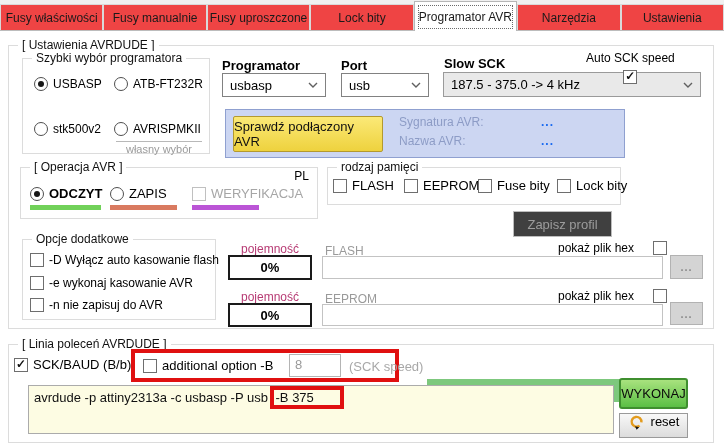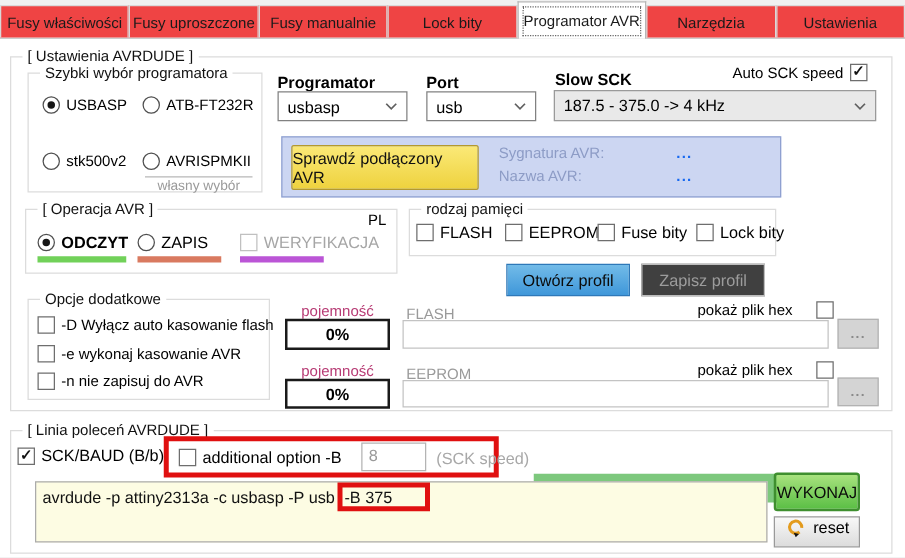--- a/index.html
+++ b/index.html
@@ -74,22 +74,22 @@
   .note { color:#9a9a9a; font-size:11px; }
   .chev svg { display:block; }
 </style>
 </head>
 <body>
 
 <div class="window">
 
   <div class="tabstrip">
     <div class="tab">Fusy właściwości</div>
+    <div class="tab">Fusy manualnie</div>
     <div class="tab">Fusy uproszczone</div>
-    <div class="tab">Fusy manualnie</div>
     <div class="tab">Lock bity</div>
     <div class="tab active">Programator AVR</div>
     <div class="tab">Narzędzia</div>
     <div class="tab">Ustawienia</div>
   </div>
 
   <div class="content">
 
     <div class="groupbox" style="left:8px; top:14px; width:706px; height:284px;">
       <span class="gb-title">[ Ustawienia AVRDUDE ]</span>
@@ -139,21 +139,21 @@
     <span class="lbl bold" style="left:444px; top:25px; font-size:13px;">Slow SCK</span>
     <div class="combo gray" style="left:443px; top:41px; width:258px; height:25px;">
       <span>187.5 - 375.0 -&gt; 4 kHz</span>
       <span class="chev">
           <svg width="10" height="6" viewBox="0 0 10 6">
             <polyline points="1,1 5,5 9,1" fill="none" stroke="#606060" stroke-width="1.4"></polyline>
           </svg>
         </span>
     </div>
 
-    <label class="check" style="left:586px; top:20px; flex-direction:row;">
+    <label class="check" style="left:586px; top:20px; flex-direction:column;">
       <span>Auto SCK speed</span>
       <span class="cbx checked"></span>
     </label>
 
     <div class="info-panel" style="top:78px;">
       <div class="btn-check-avr">Sprawdź podłączony AVR</div>
       <span class="info-lbl" style="left:173px; top:5px;">Sygnatura AVR:</span>
       <span class="info-val" style="left:315px; top:5px;">...</span>
       <span class="info-lbl" style="left:173px; top:24px;">Nazwa AVR:</span>
       <span class="info-val" style="left:315px; top:24px;">...</span>
@@ -192,21 +192,20 @@
     </label>
     <label class="check" style="left:478px; top:147px;justify-content:space-between;">
       <span class="cbx"></span>
       <span style="font-size:13px;">Fuse bity</span>
     </label>
     <label class="check" style="left:557px; top:147px;">
       <span class="cbx"></span>
       <span style="font-size:13px;">Lock bity</span>
     </label>
 
-    <div class="btn-open" style="top:180px;">Otwórz profil</div>
     <div class="btn-save" style="top:180px;">Zapisz profil</div>
 
     <div class="groupbox" style="left:22px; top:208px; width:194px; height:81px;">
       <span class="gb-title">Opcje dodatkowe</span>
     </div>
     <label class="check" style="left:30px; top:222px;">
       <span class="cbx"></span>
       <span>-D Wyłącz auto kasowanie flash</span>
     </label>
     <label class="check" style="left:30px; top:245px;">

